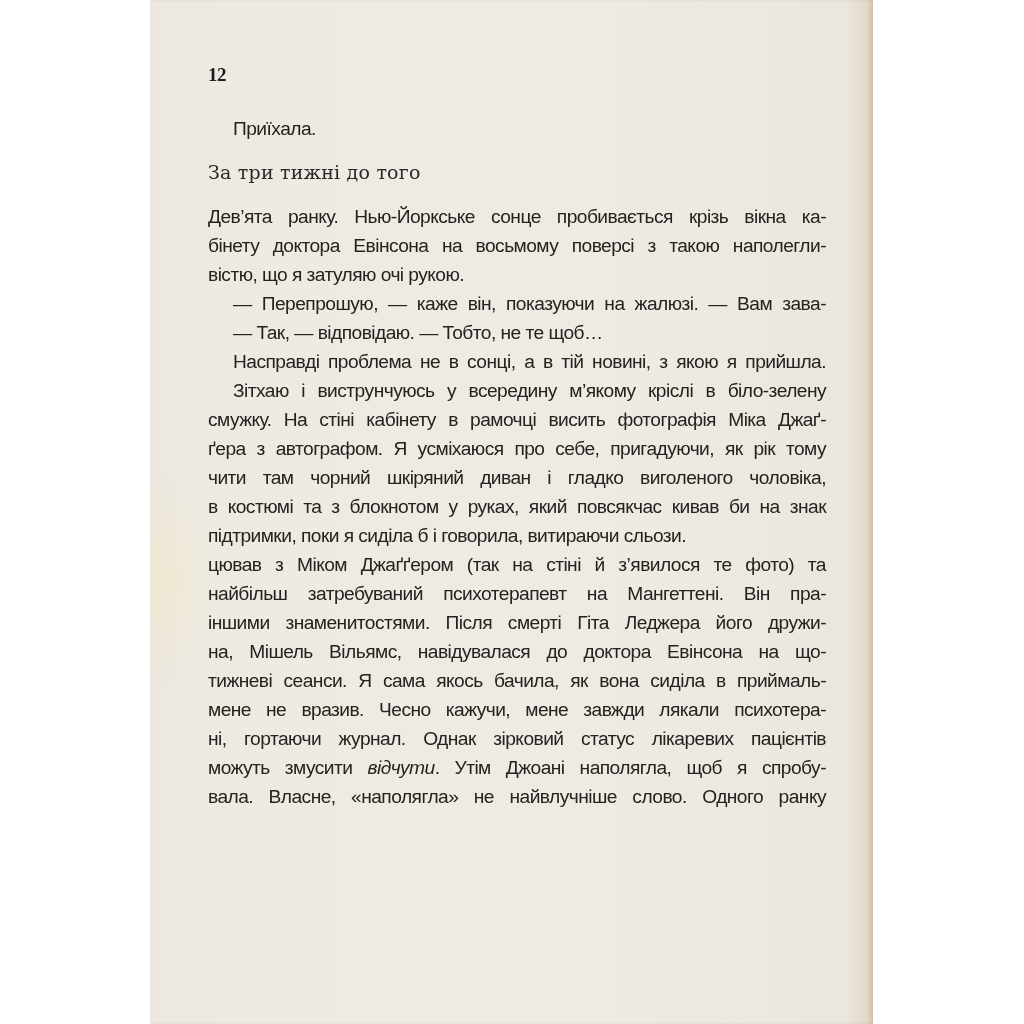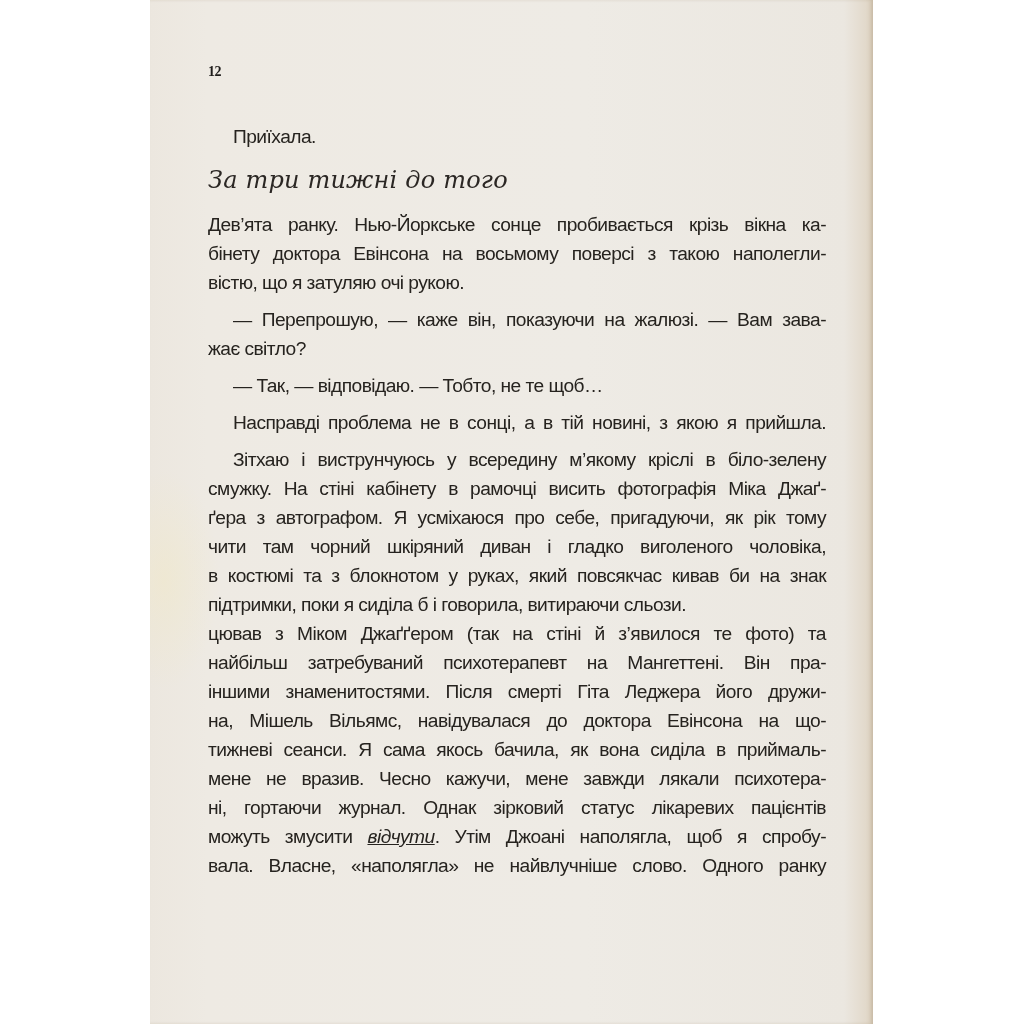--- a/index.html
+++ b/index.html
@@ -24,21 +24,21 @@
       position: absolute;
       left: 0; top: 470px;
       width: 70px; height: 220px;
       background: radial-gradient(ellipse at 20% 50%, rgba(240,232,200,0.55), rgba(240,232,200,0) 70%);
     }
     .page-number {
       position: absolute;
       left: 58px;
       top: 64px;
       font-family: "Liberation Serif", serif;
-      font-size: 14px;
+      font-size: 19px;
       color: #1e1c1a;
       font-weight: bold;
       letter-spacing: -0.5px;
     }
     .text-block {
       position: absolute;
       left: 58px;
       top: 114px;
       width: 618px;
       font-family: "Liberation Sans", sans-serif;
@@ -49,37 +49,36 @@
     }
     .para {
       margin: 0;
       text-align: justify;
       text-align-last: left;
       hyphens: manual;
     }
     .subheading {
       margin: 15px 0 15px 0;
       font-family: "DejaVu Serif", serif;
-      font-style: italic;
-      font-size: 24px;
+      font-size: 19px;
       line-height: 29px;
       color: #2b2724;
       letter-spacing: 0.2px;
     }
     .line {
       display: block;
       text-align: justify;
       text-align-last: justify;
       white-space: nowrap;
     }
     .line.last {
       text-align-last: left;
     }
-    .line.ind { padding-left: 25px; margin-top: 8px; }
-    em { font-style: italic; text-decoration: underline; }
+    .line.ind { padding-left: 25px; }
+    em { font-style: italic; }
   </style>
 </head>
 <body>
 
 <div class="page">
   <div class="page-number">12</div>
 
   <div class="text-block">
 
     <div class="para">
@@ -90,21 +89,20 @@
     <div class="subheading">За три тижні до того</div>
 
     <div class="para">
       <span class="line">Дев’ята ранку. Нью-Йоркське сонце пробивається крізь вікна ка-</span>
       <span class="line">бінету доктора Евінсона на восьмому поверсі з такою наполегли-</span>
       <span class="line last">вістю, що я затуляю очі рукою.</span>
     </div>
 
     <div class="para">
       <span class="line ind">— Перепрошую, — каже він, показуючи на жалюзі. — Вам зава-</span>
-      <span class="line last">жає світло?</span>
     </div>
 
     <div class="para">
       <span class="line last ind">— Так, — відповідаю. — Тобто, не те щоб…</span>
     </div>
 
     <div class="para">
       <span class="line ind">Насправді проблема не в сонці, а в тій новині, з якою я прийшла.</span>
     </div>
 

